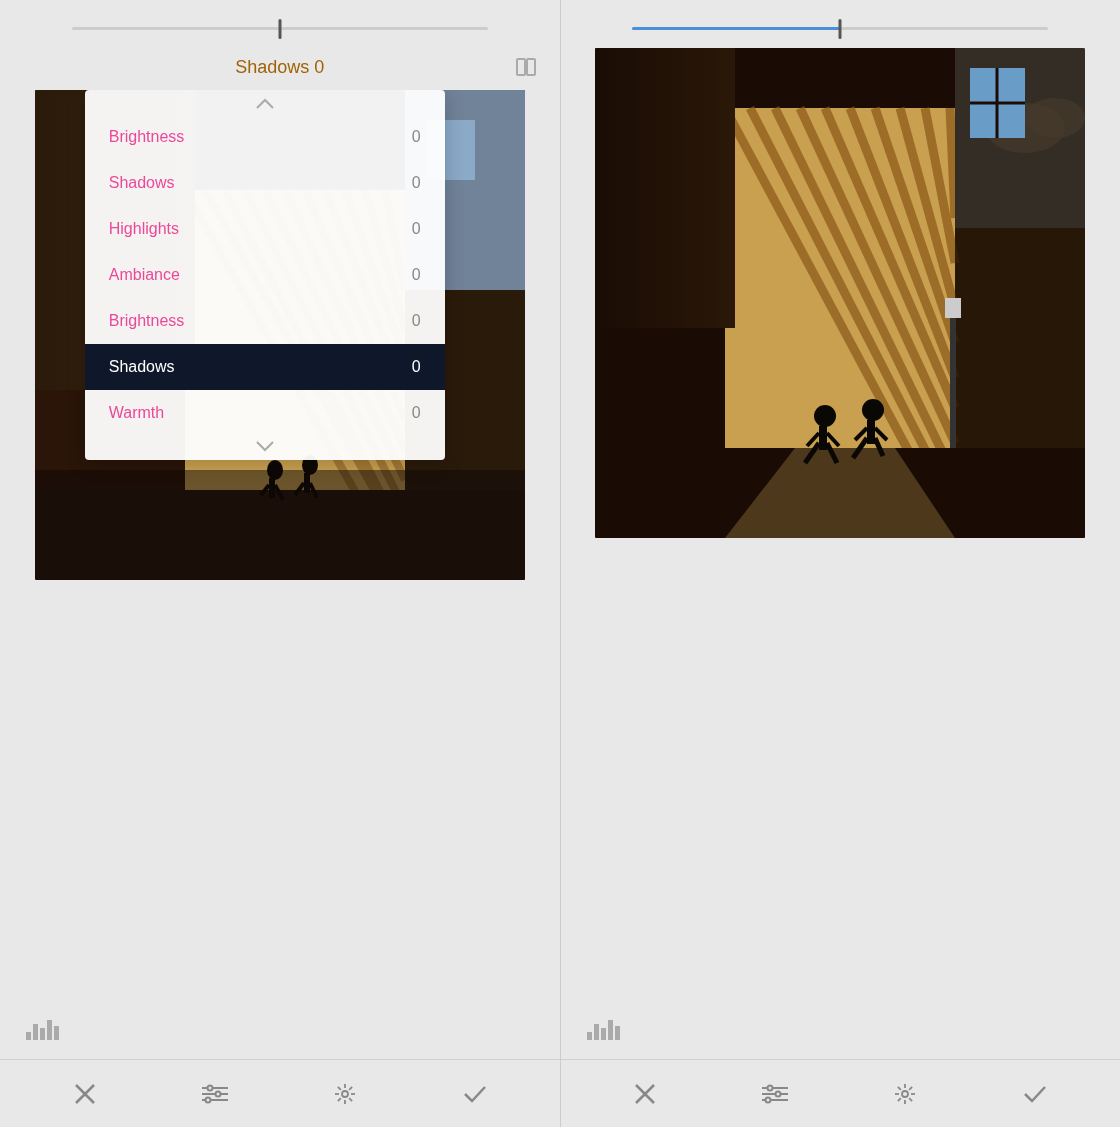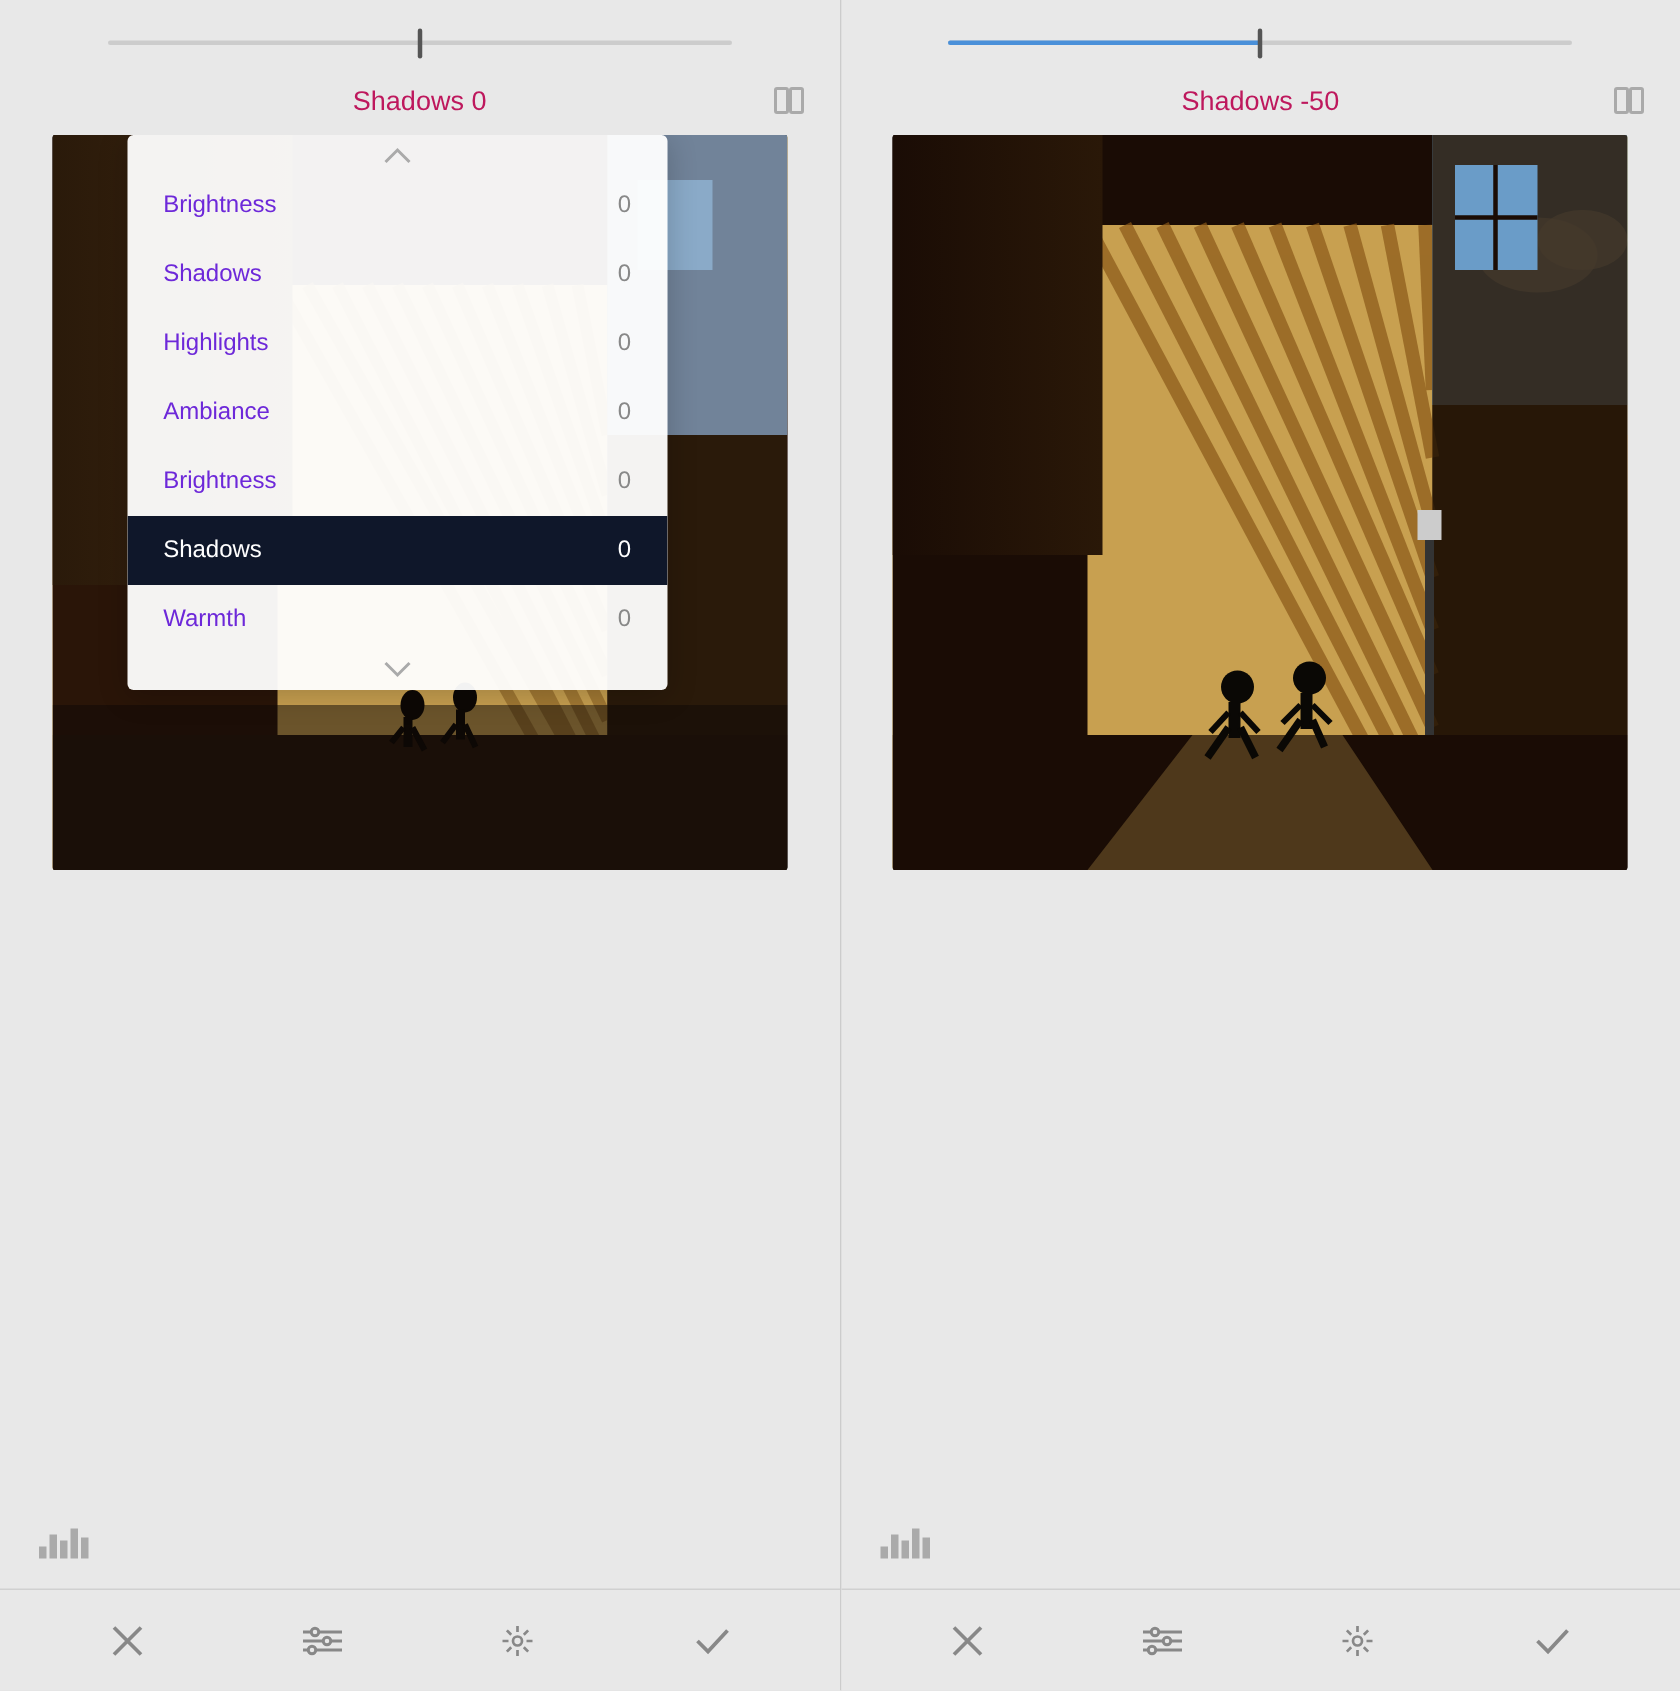--- a/index.html
+++ b/index.html
@@ -82,21 +82,21 @@
     .header-row {
       width: 100%;
       display: flex;
       align-items: center;
       justify-content: space-between;
       padding: 8px 20px 12px 20px;
     }
 
     .header-title {
       font-size: 18px;
-      color: #be185d;
+      color: #a16207;
       font-weight: 400;
       flex: 1;
       text-align: center;
     }
 
     .split-icon {
       width: 28px;
       height: 22px;
       display: flex;
       align-items: center;
@@ -216,21 +216,21 @@
       padding: 14px 24px;
       cursor: pointer;
     }
 
     .menu-item.active {
       background: #0f172a;
     }
 
     .menu-item-label {
       font-size: 16px;
-      color: #6d28d9;
+      color: #ec4899;
       font-weight: 400;
     }
 
     .menu-item.active .menu-item-label {
       color: white;
       font-weight: 500;
     }
 
     .menu-item-value {
       font-size: 16px;
@@ -477,33 +477,20 @@
 
 <div class="panel">
 
   <div class="top-slider-area">
     <div class="slider-track slider-track-right">
       <div class="slider-fill"></div>
       <div class="slider-thumb"></div>
     </div>
   </div>
 
-  <div class="header-row">
-    <div style="width:28px"></div>
-    <span class="header-title">Shadows -50</span>
-    <div class="split-icon">
-      <svg class="icon-svg" viewBox="0 0 24 24" fill="none" stroke="#aaa" stroke-width="2">
-        <rect x="3" y="4" width="8" height="16" rx="1"></rect>
-        <rect x="13" y="4" width="8" height="16" rx="1"></rect>
-        <line x1="11" y1="8" x2="13" y2="8"></line>
-        <line x1="11" y1="12" x2="13" y2="12"></line>
-        <line x1="11" y1="16" x2="13" y2="16"></line>
-      </svg>
-    </div>
-  </div>
 
   <div class="photo-container photo-right">
     <svg class="street-scene" viewBox="0 0 490 490" xmlns="http://www.w3.org/2000/svg">
 
       <rect width="490" height="490" fill="#1a0c05"></rect>
 
       <rect x="0" y="0" width="130" height="490" fill="#1a0c05"></rect>
 
       <rect x="130" y="60" width="230" height="430" fill="#c8a050"></rect>
 

